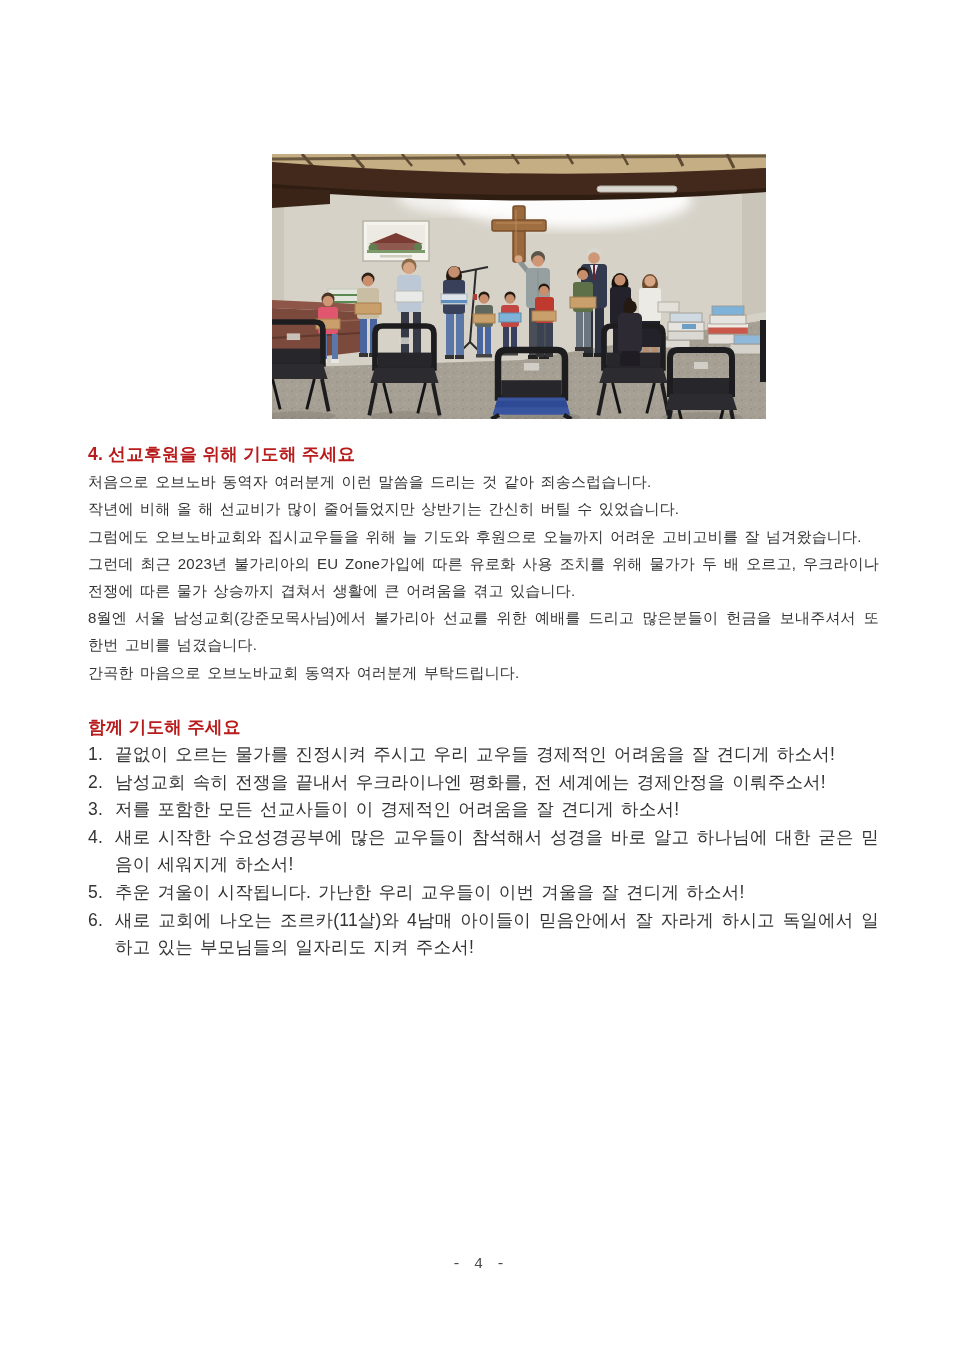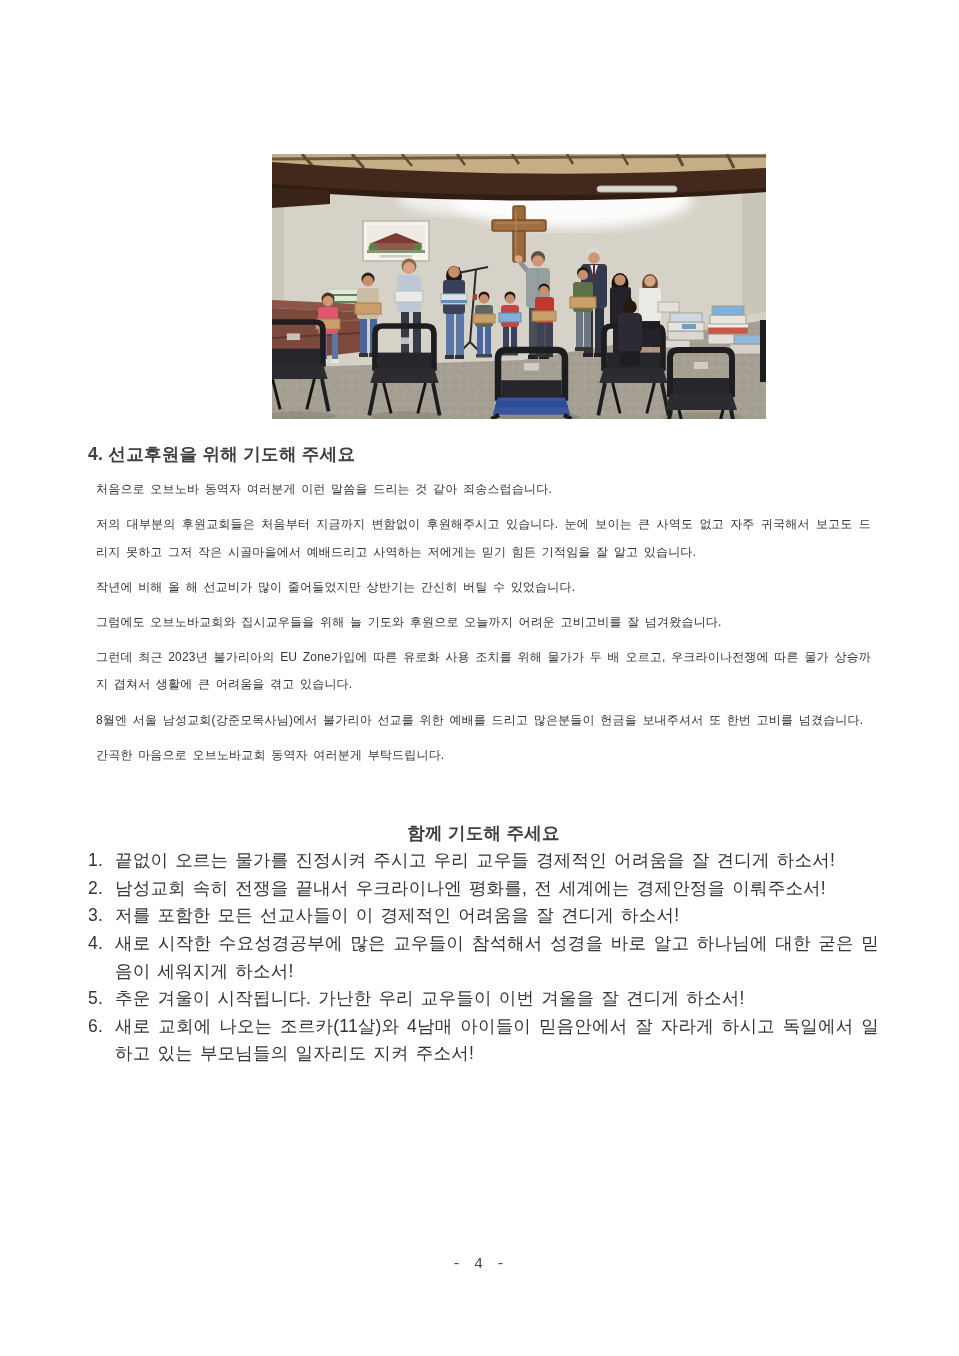--- a/index.html
+++ b/index.html
@@ -13,27 +13,27 @@
   }
   .photo-frame{
     position:absolute;left:232px;top:138px;width:494px;height:265px;
     overflow:hidden;background:#d8d4ca;
   }
   .content{
     position:absolute;left:88px;top:441px;width:791px;
   }
   .sec-heading{
     font-size:17.5px;font-weight:bold;line-height:27.2px;
-    margin:0;letter-spacing:0.3px;color:#404040;
+    margin:0;letter-spacing:0.3px;color:#b91c1c;
   }
   .para{
-    margin:8px;font-size:12px;line-height:27.2px;
+    margin:0;font-size:15px;line-height:27.2px;
     text-align:justify;word-spacing:2px;letter-spacing:0.2px;
   }
-  .prayer-heading{margin-top:51px;text-align:center;}
+  .prayer-heading{margin-top:28px;}
   .prayer-list{margin:0;}
   .prayer-item{
     display:flex;font-size:17.5px;line-height:27.6px;
     letter-spacing:0.2px;
   }
   .prayer-num{flex:none;width:27px;}
   .prayer-text{flex:1;text-align:justify;word-spacing:2px;}
   .page-footer{
     position:absolute;left:0;right:0;top:1256px;
     text-align:center;font-size:15px;color:#4a4a4a;
@@ -317,21 +317,20 @@
       <line x1="1" y1="60" x2="-6" y2="64" stroke="#1d1d20" stroke-width="4"></line>
       <line x1="61" y1="60" x2="68" y2="64" stroke="#1d1d20" stroke-width="4"></line>
     </g>
   </svg>
 </figure>
 
 <main class="content">
   <h2 class="sec-heading">4. 선교후원을 위해 기도해 주세요</h2>
 
   <p class="para">처음으로 오브노바 동역자 여러분게 이런 말씀을 드리는 것 같아 죄송스럽습니다.</p>
-  <p class="para">저의 대부분의 후원교회들은 처음부터 지금까지 변함없이 후원해주시고 있습니다. 눈에 보이는 큰 사역도 없고 자주 귀국해서 보고도 드리지 못하고 그저 작은 시골마을에서 예배드리고 사역하는 저에게는 믿기 힘든 기적임을 잘 알고 있습니다.</p>
   <p class="para">작년에 비해 올 해 선교비가 많이 줄어들었지만 상반기는 간신히 버틸 수 있었습니다.</p>
   <p class="para">그럼에도 오브노바교회와 집시교우들을 위해 늘 기도와 후원으로 오늘까지 어려운 고비고비를 잘 넘겨왔습니다.</p>
   <p class="para">그런데 최근 2023년 불가리아의 EU Zone가입에 따른 유로화 사용 조치를 위해 물가가 두 배 오르고, 우크라이나전쟁에 따른 물가 상승까지 겹쳐서 생활에 큰 어려움을 겪고 있습니다.</p>
   <p class="para">8월엔 서울 남성교회(강준모목사님)에서 불가리아 선교를 위한 예배를 드리고 많은분들이 헌금을 보내주셔서 또 한번 고비를 넘겼습니다.</p>
   <p class="para">간곡한 마음으로 오브노바교회 동역자 여러분게 부탁드립니다.</p>
 
   <h2 class="sec-heading prayer-heading">함께 기도해 주세요</h2>
 
   <div class="prayer-list">
     <div class="prayer-item">

